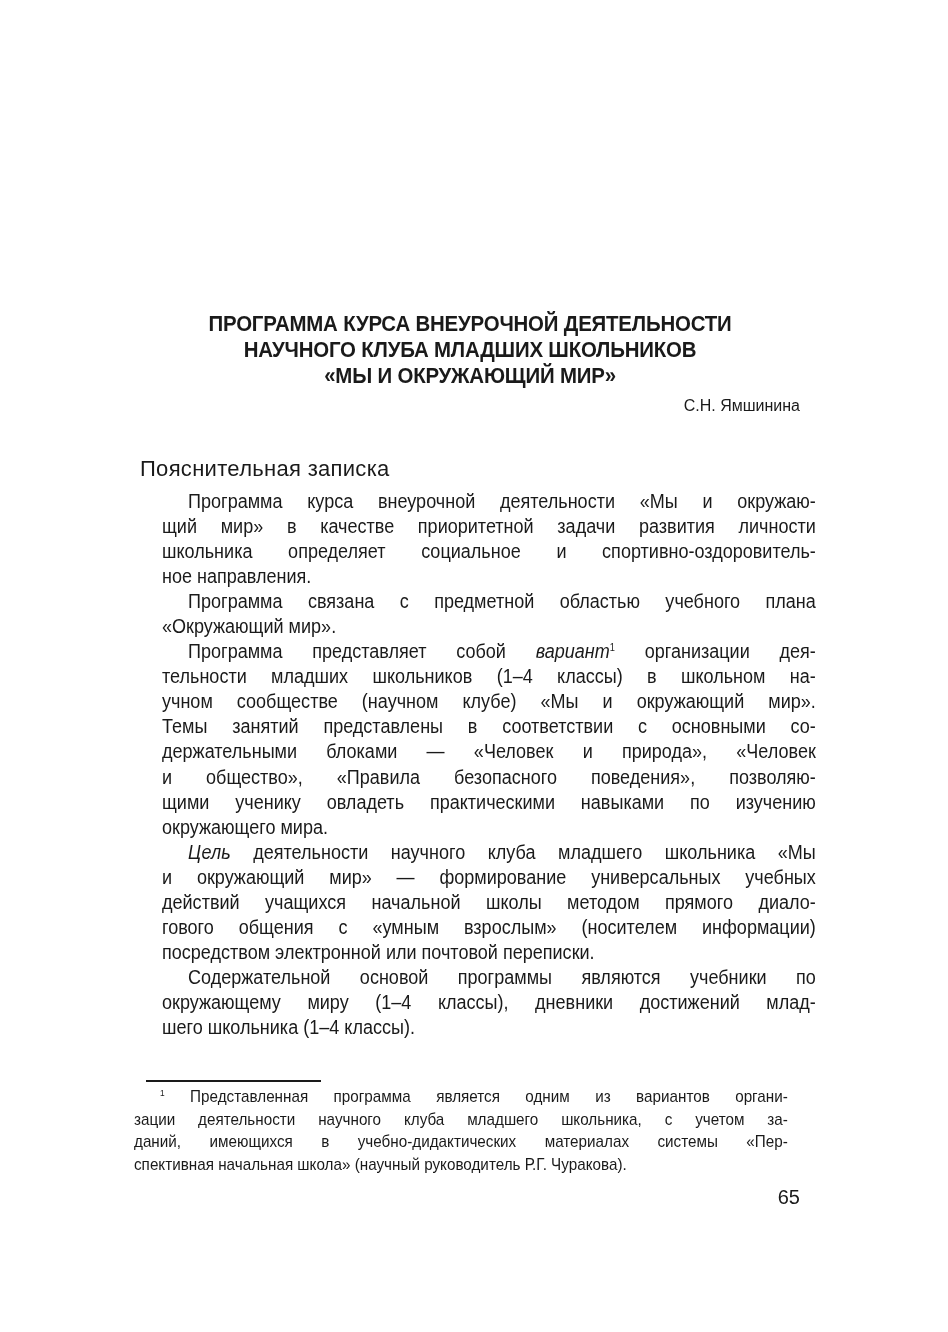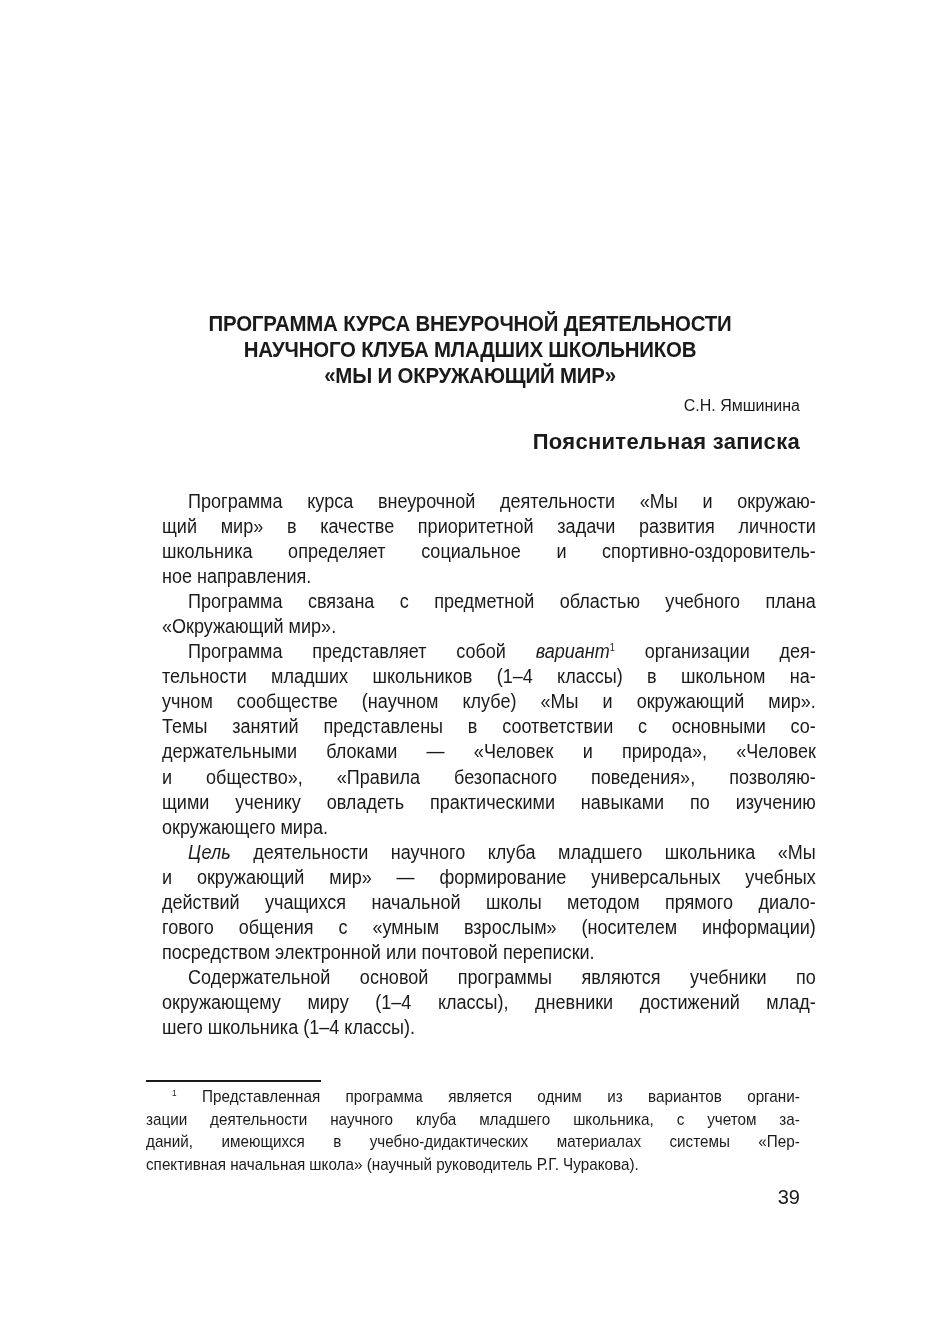--- a/index.html
+++ b/index.html
@@ -1,29 +1,29 @@
 <!DOCTYPE html>
 <html><head>
 <meta charset="utf-8">
 <style>
   html, body { margin: 0; padding: 0; background: #ffffff; }
   body { width: 948px; height: 1332px; position: relative; overflow: hidden; color: #1a1a1a; font-family: "Liberation Sans", sans-serif; }
   .page { position: absolute; left: 0; top: 0; width: 948px; height: 1332px; }
   .title { position: absolute; left: 100px; width: 740px; top: 311px; text-align: center; font-weight: bold; font-size: 21.5px; line-height: 26px; letter-spacing: -0.2px; transform: scaleX(0.95); transform-origin: center; }
   .title div { white-space: nowrap; }
   .author { position: absolute; right: 148px; top: 397px; font-weight: normal; font-size: 16px; white-space: nowrap; }
-  .section { position: absolute; left: 140px; width: 660px; top: 429px; text-align: right; font-weight: bold; font-size: 22px; letter-spacing: 0.3px; }
+  .section { position: absolute; left: 140px; width: 660px; top: 456px; text-align: left; font-weight: normal; font-size: 22px; letter-spacing: 0.3px; }
   .body { position: absolute; left: 146px; width: 654px; top: 489px; font-size: 19.4px; line-height: 25.05px; margin-left: 16px; }
   .line { white-space: nowrap; text-align: justify; text-align-last: justify; height: 25.05px; transform: scaleX(0.93); transform-origin: left; width: 107.5%; }
   .line.last { text-align-last: left; }
   .line.indent { padding-left: 28px; box-sizing: border-box; }
   .line i { font-style: italic; }
   .line sup { font-size: 10px; vertical-align: 7px; line-height: 0; }
   .fn-rule { position: absolute; left: 146px; top: 1080px; width: 175px; height: 2px; background: #1a1a1a; }
-  .footnote { position: absolute; left: 146px; width: 654px; top: 1085px; font-size: 16.4px; line-height: 22.5px; }
+  .footnote { position: absolute; left: 134px; width: 654px; top: 1085px; font-size: 16.4px; line-height: 22.5px; }
   .fnline { white-space: nowrap; text-align: justify; text-align-last: justify; height: 22.5px; transform: scaleX(0.93); transform-origin: left; width: 107.5%; }
   .fnline.last { text-align-last: left; }
   .fnline.indent { padding-left: 28px; box-sizing: border-box; }
   .fnline sup { font-size: 9px; vertical-align: 6px; line-height: 0; }
   .pagenum { position: absolute; right: 148px; top: 1186px; font-size: 20px; }
 </style>
 </head>
 <body>
 
 <div class="page">
@@ -70,15 +70,15 @@
 
   <div class="fn-rule"></div>
 
   <div class="footnote">
     <div class="fnline indent"><sup>1</sup><span> Представленная программа является одним из вариантов органи-</span></div>
     <div class="fnline">зации деятельности научного клуба младшего школьника, с учетом за-</div>
     <div class="fnline">даний, имеющихся в учебно-дидактических материалах системы «Пер-</div>
     <div class="fnline last">спективная начальная школа» (научный руководитель Р.Г. Чуракова).</div>
   </div>
 
-  <div class="pagenum">39</div>
+  <div class="pagenum">65</div>
 
 </div>
 
 </body></html>

